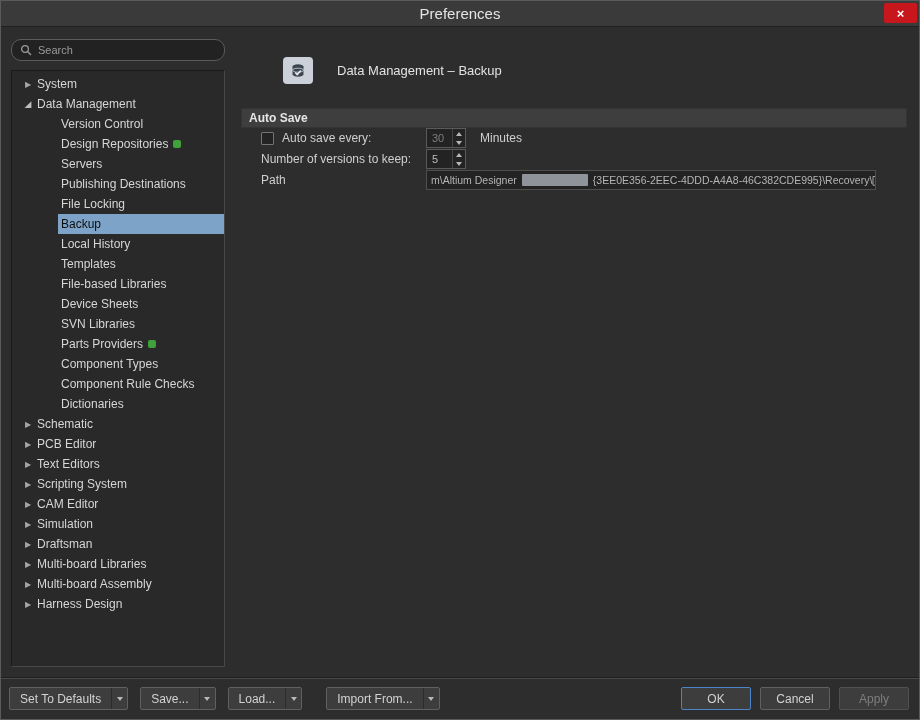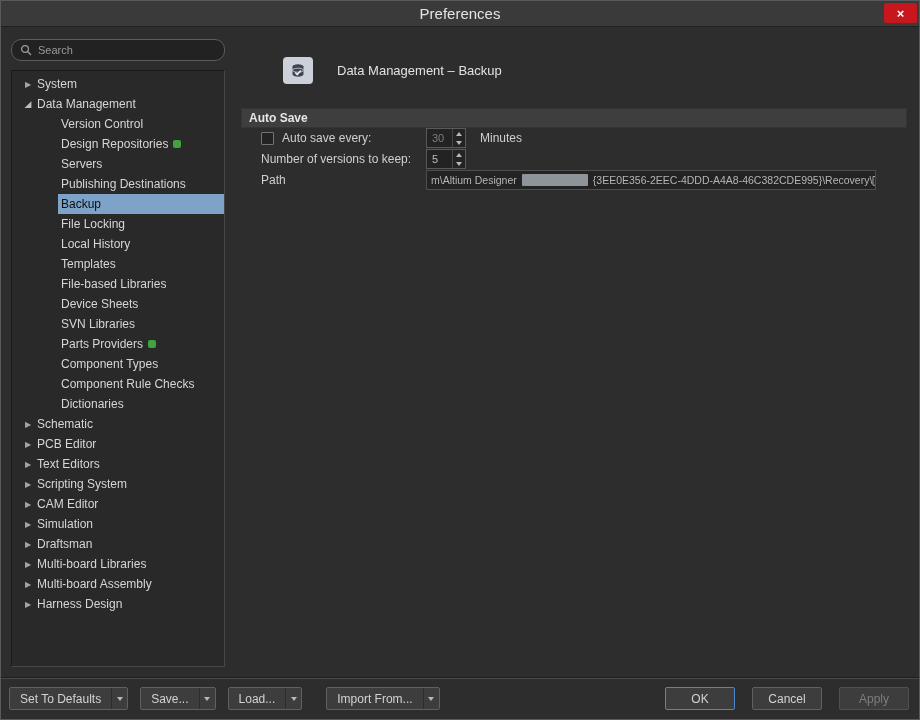--- a/index.html
+++ b/index.html
@@ -83,21 +83,21 @@
     justify-content:center; padding:0 12px; cursor:pointer; white-space:nowrap; }
   .split { display:inline-flex; height:23px; background:#3d3d3d;
     border:1px solid #606060; border-radius:2px; cursor:pointer; }
   .split .main-part { display:flex; align-items:center; padding:0 10px;
     font-size:12px; color:#d2d2d2; white-space:nowrap; }
   .split .drop { width:16px; border-left:1px solid #2c2c2c;
     display:flex; align-items:center; justify-content:center; }
   .left-group { display:flex; gap:12px; align-items:center;text-align:center; }
   .left-group .split.import { margin-left:12px; }
   .spacer { flex:1; }
-  .right-group { display:flex; gap:17px; align-items:flex-end; }
+  .right-group { display:flex; gap:9px; align-items:flex-end; }
   .right-group .btn { min-width:70px; }
   .btn.ok { border-color:#4c86c8; }
   .btn.apply { color:#7d7d7d; border-color:#505050; cursor:default; }
 </style>
 </head>
 <body>
 
 <div class="titlebar">
   <span class="title">Preferences</span>
   <div class="close-btn">
@@ -140,28 +140,28 @@
     <div class="trow lvl1">
       <span class="hl">
           <span class="lbl">Servers</span>
         </span>
     </div>
     <div class="trow lvl1">
       <span class="hl">
           <span class="lbl">Publishing Destinations</span>
         </span>
     </div>
+    <div class="trow lvl1">
+      <span class="hl">
+          <span class="lbl">File Locking</span>
+        </span>
+    </div>
     <div class="trow lvl1 selected">
       <span class="hl">
           <span class="lbl">Backup</span>
-        </span>
-    </div>
-    <div class="trow lvl1">
-      <span class="hl">
-          <span class="lbl">File Locking</span>
         </span>
     </div>
     <div class="trow lvl1">
       <span class="hl">
           <span class="lbl">Local History</span>
         </span>
     </div>
     <div class="trow lvl1">
       <span class="hl">
           <span class="lbl">Templates</span>

